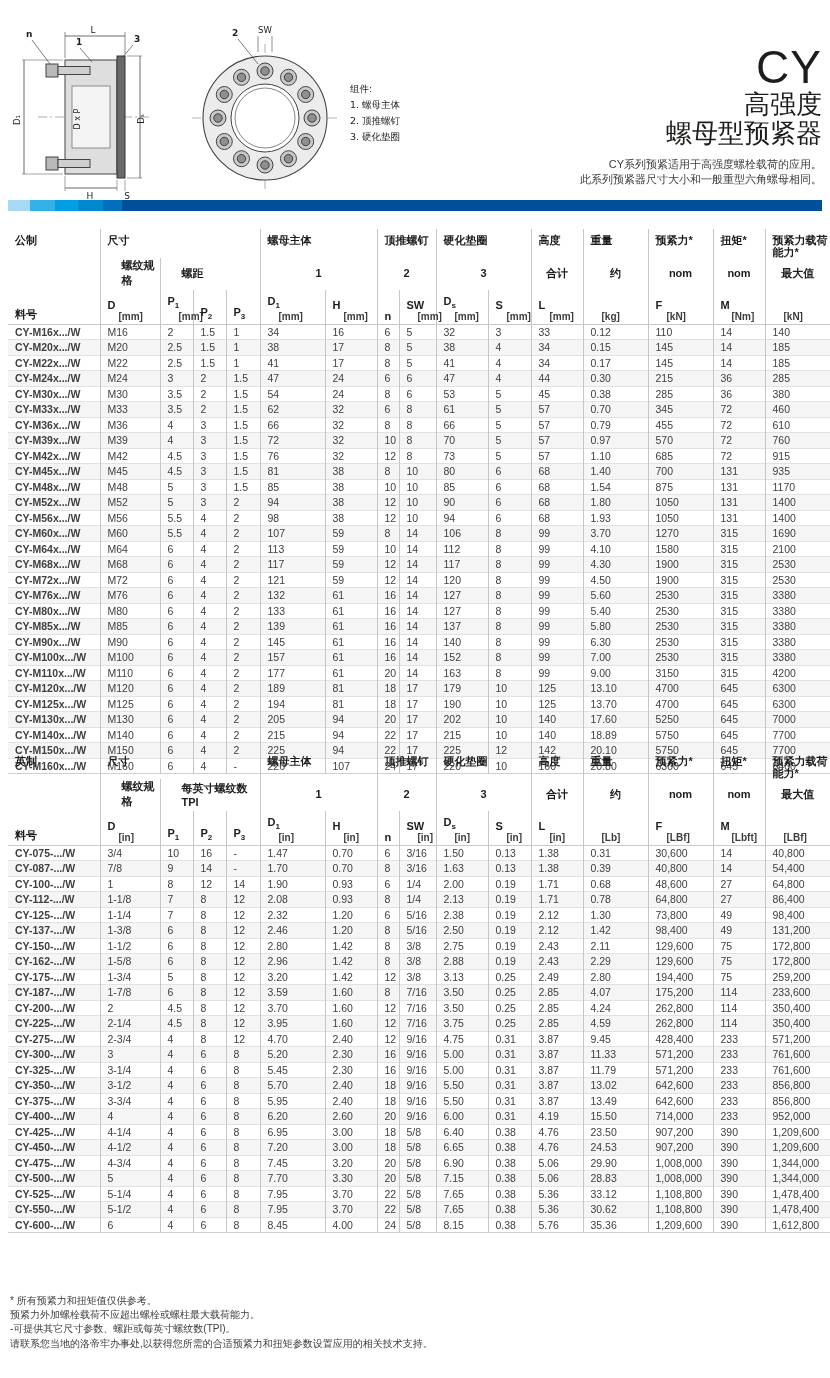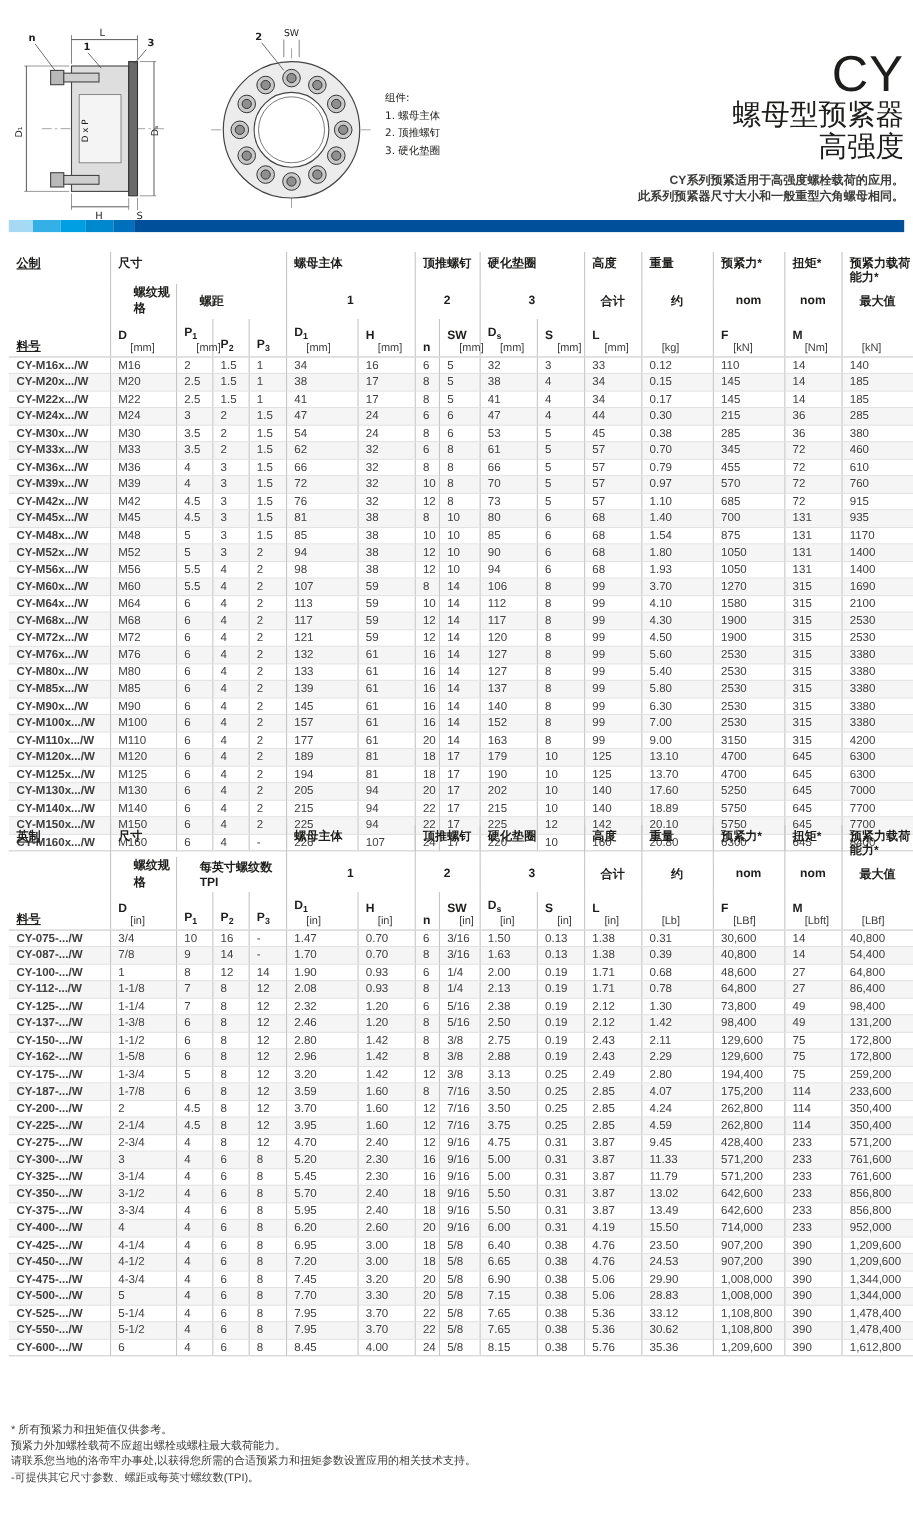--- a/index.html
+++ b/index.html
@@ -6,41 +6,41 @@
   html,body { background:#ffffff; }
   body { width:830px; font-family:"Liberation Sans","DejaVu Sans",sans-serif; color:#1d1d1b; }
   .page { position:relative; width:830px; height:1378px; background:#fff; overflow:hidden; }
 
   
   .top { position:relative; width:830px; height:200px; }
   .drawing { position:absolute; left:10px; top:22px; }
   .titleblock { position:absolute; right:8px; top:44px; text-align:right; }
   .cy-title { font-size:46px; line-height:1.0; font-weight:400; letter-spacing:1px; color:#1d1d1b; }
   .cy-sub  { font-size:26px; line-height:1.12; font-weight:400; color:#1d1d1b; }
-  .cy-desc { margin-top:9px; font-size:11px; font-weight:bold; color:#3c3c3b; line-height:1.35;text-align:right; }
+  .cy-desc { margin-top:9px; font-size:11px; font-weight:normal; color:#3c3c3b; line-height:1.35;text-align:right; }
 
   
   .bar { position:absolute; top:200px; left:8px; width:814px; height:11px; display:flex; }
   .bar .seg { height:11px; }
   .bar .rest { flex:1; height:11px; }
 
   
   .tblwrap { position:absolute; left:8px; width:814px; }
   .tbl-metric   { top:229px; }
   .tbl-imperial { top:750px; }
   table { width:814px; border-collapse:collapse; table-layout:fixed; border-bottom:1px solid #cfcfcf; }
   th, td { text-align:left; font-family:"Liberation Sans","DejaVu Sans",sans-serif; }
   th { border-left:1px solid #c6c6c6; font-weight:bold; color:#1d1d1b; }
-  th:first-child { border-left:none;text-decoration:underline; }
+  th:first-child { border-left:none; }
   tr.h1 th { font-size:11px; vertical-align:top; padding:5px 2px 0 7px; height:24px; line-height:12px; }
   tr.h2 th { font-size:11px; vertical-align:middle; padding:0 0 2px 21px; height:24px; }
   tr.h2 th.center { text-align:center; padding-left:0; }
   tr.h3 th { font-size:11px; vertical-align:bottom; padding:0 0 2px 7px; height:34px; border-bottom:1px solid #c9c9c9; }
   tr.h3 .sym sub { font-size:8px; }
-  tr.h3 .unit { font-weight:normal; font-size:10px; color:#3c3c3b; line-height:11px;padding-left:11px; }
+  tr.h3 .unit { font-weight:bold; font-size:10px; color:#3c3c3b; line-height:11px;padding-left:11px; }
   tbody td { font-size:10.5px; color:#404040; height:14px; line-height:14.5px; padding:0 0 0 7px;
              border-left:1px solid #c6c6c6; border-top:1px solid #e2e2e2; white-space:nowrap; overflow:hidden; }
   tbody td:first-child { border-left:none;font-weight:bold; }
   tbody tr:nth-child(even) { background:#f5f5f5; }
 
   
   .footnotes { position:absolute; left:10px; top:1294px; font-size:10px; color:#3c3c3b; line-height:1.42; }
 
   
   svg text { font-family:"DejaVu Sans","Liberation Sans",sans-serif; fill:#1d1d1b; }
@@ -148,22 +148,22 @@
           <text x="340" y="70" font-size="9.5">组件:</text>
           <text x="340" y="86" font-size="9.5">1. 螺母主体</text>
           <text x="340" y="102" font-size="9.5">2. 顶推螺钉</text>
           <text x="340" y="118" font-size="9.5">3. 硬化垫圈</text>
         </g>
       </svg>
     </div>
 
     <div class="titleblock">
       <div class="cy-title">CY</div>
+      <div class="cy-sub">高强度</div>
       <div class="cy-sub">螺母型预紧器</div>
-      <div class="cy-sub">高强度</div>
       <div class="cy-desc">
         <div>CY系列预紧适用于高强度螺栓载荷的应用。</div>
         <div>此系列预紧器尺寸大小和一般重型六角螺母相同。</div>
       </div>
     </div>
   </div>
 
   <div class="bar" id="accent-bar">
       <span class="seg" style="width: 22px; background: rgb(166, 217, 244);"></span>
       <span class="seg" style="width: 25px; background: rgb(51, 177, 230);"></span>
@@ -1281,17 +1281,17 @@
             <td>390</td>
             <td>1,612,800</td>
           </tr>
         </tbody>
       </table>
   </div>
 
   <div class="footnotes">
       <div>* 所有预紧力和扭矩值仅供参考。</div>
       <div>预紧力外加螺栓载荷不应超出螺栓或螺柱最大载荷能力。</div>
+      <div>-可提供其它尺寸参数、螺距或每英寸螺纹数(TPI)。</div>
       <div>请联系您当地的洛帝牢办事处,以获得您所需的合适预紧力和扭矩参数设置应用的相关技术支持。</div>
-      <div>-可提供其它尺寸参数、螺距或每英寸螺纹数(TPI)。</div>
     </div>
 
 </div>
 
 </body></html>

